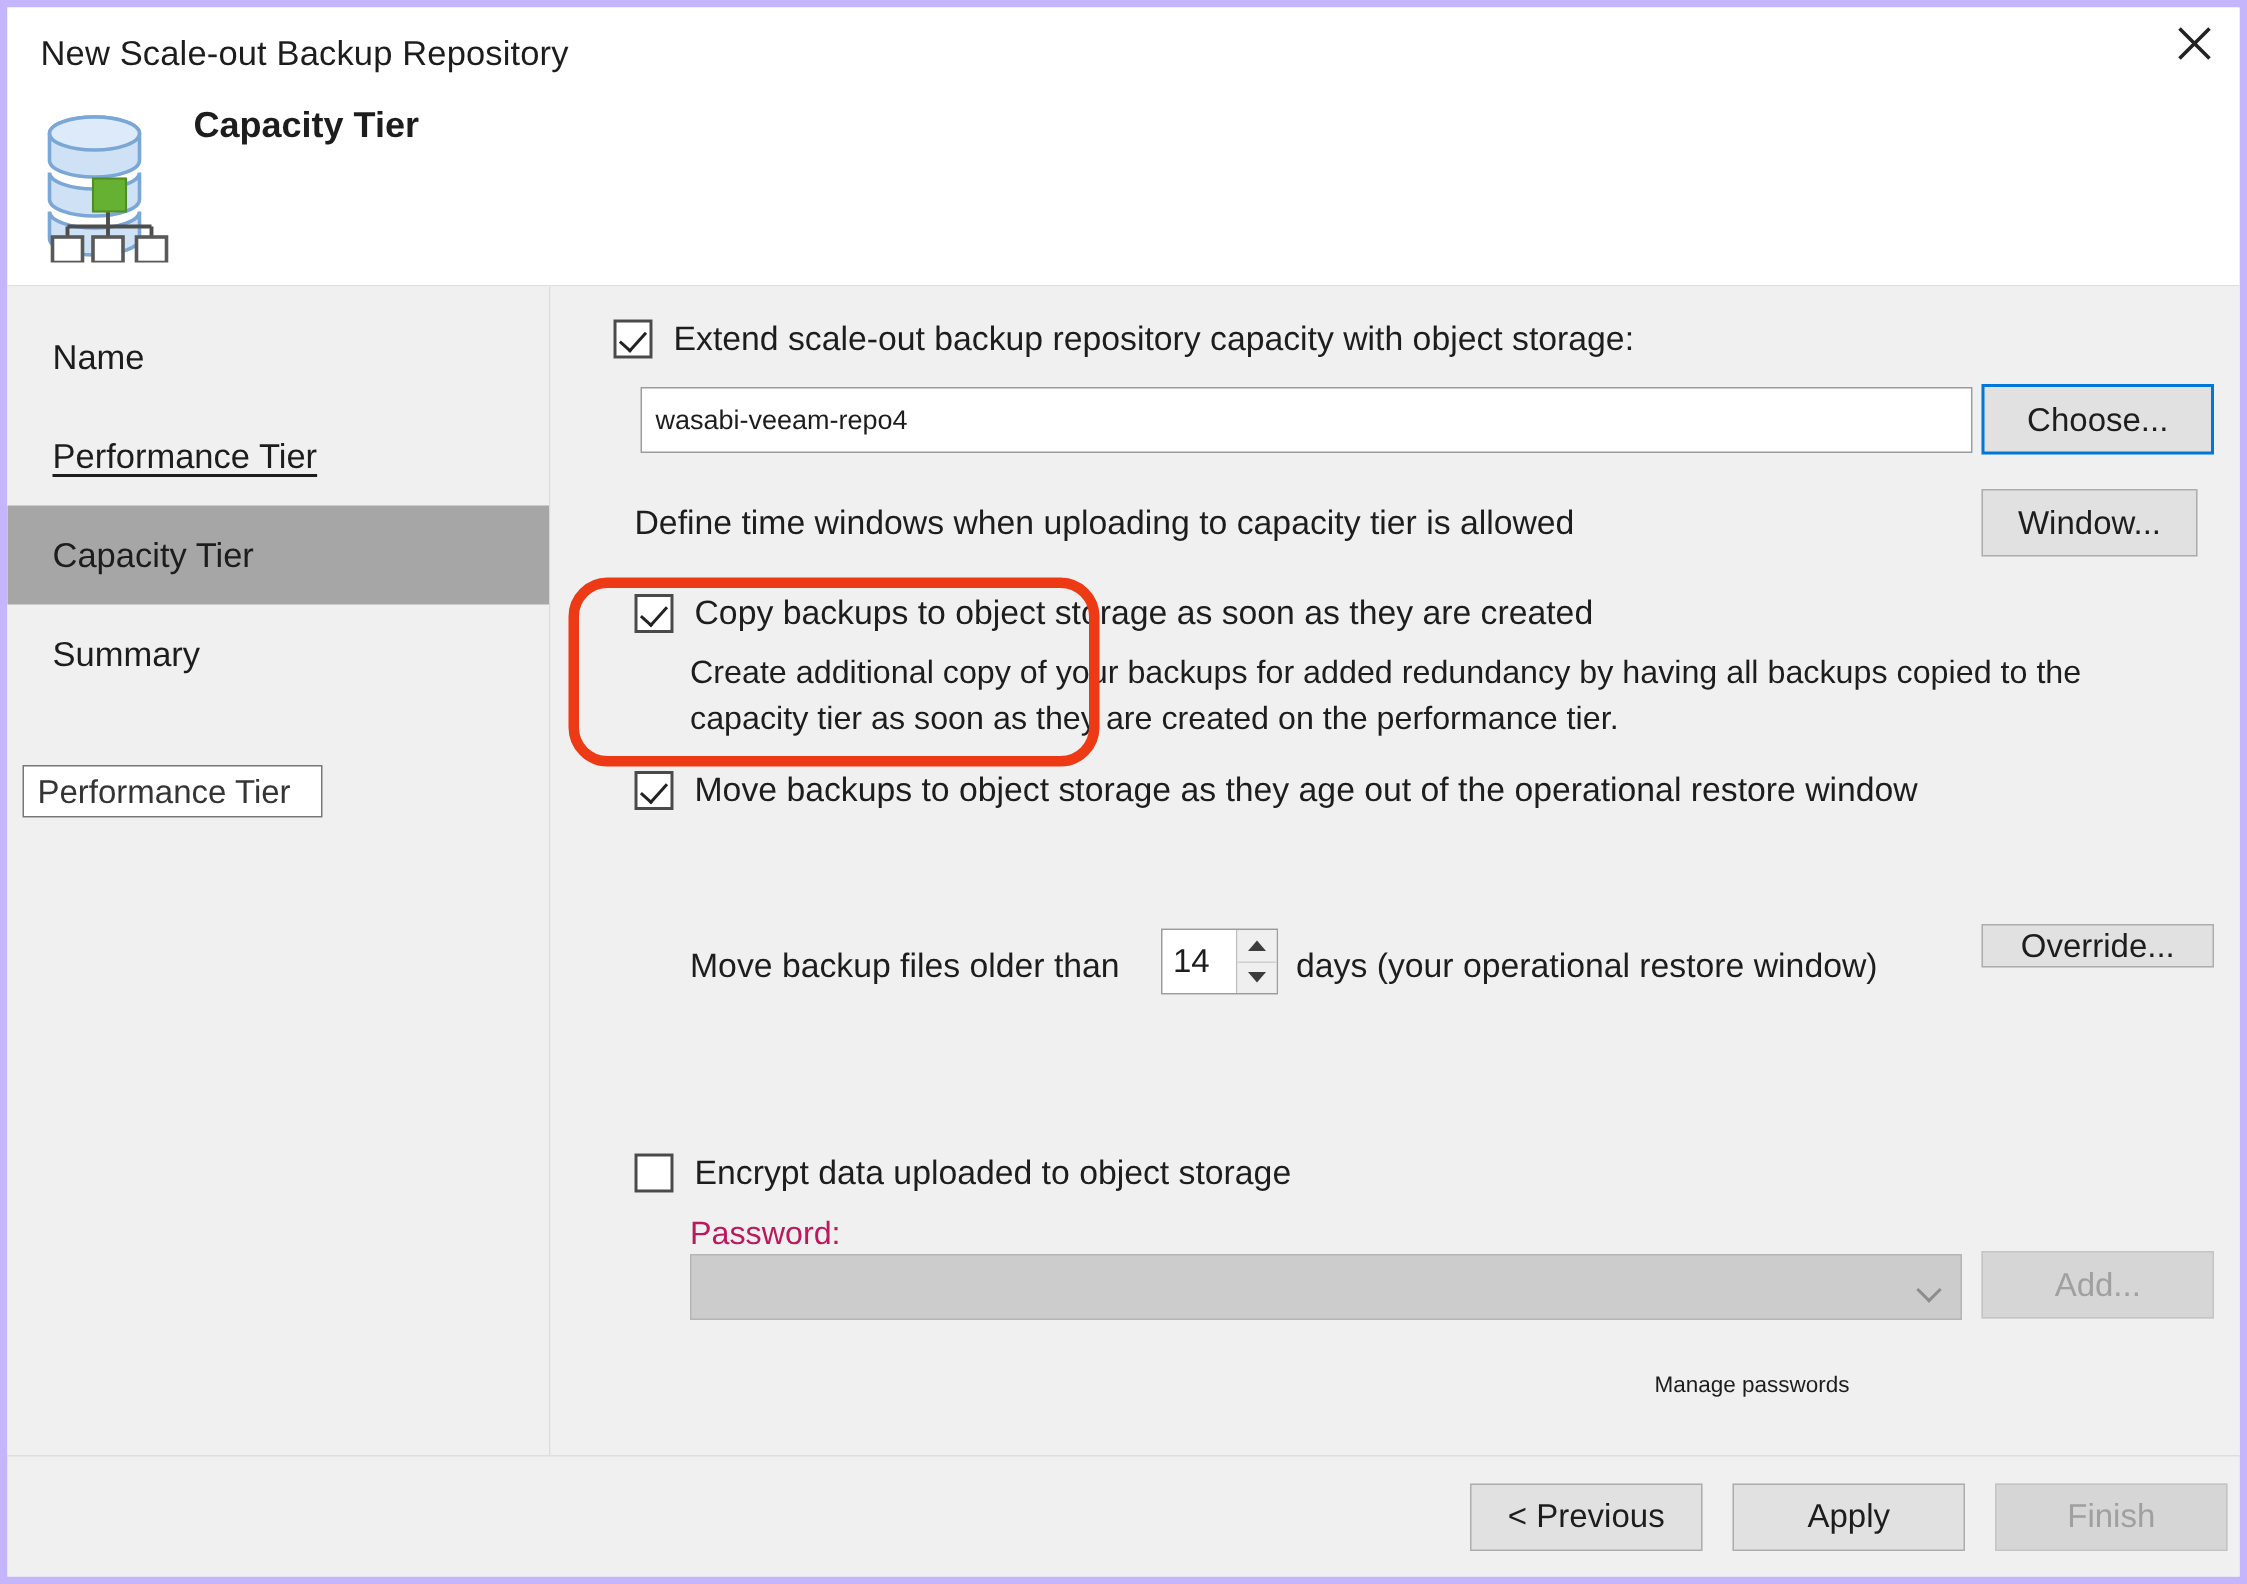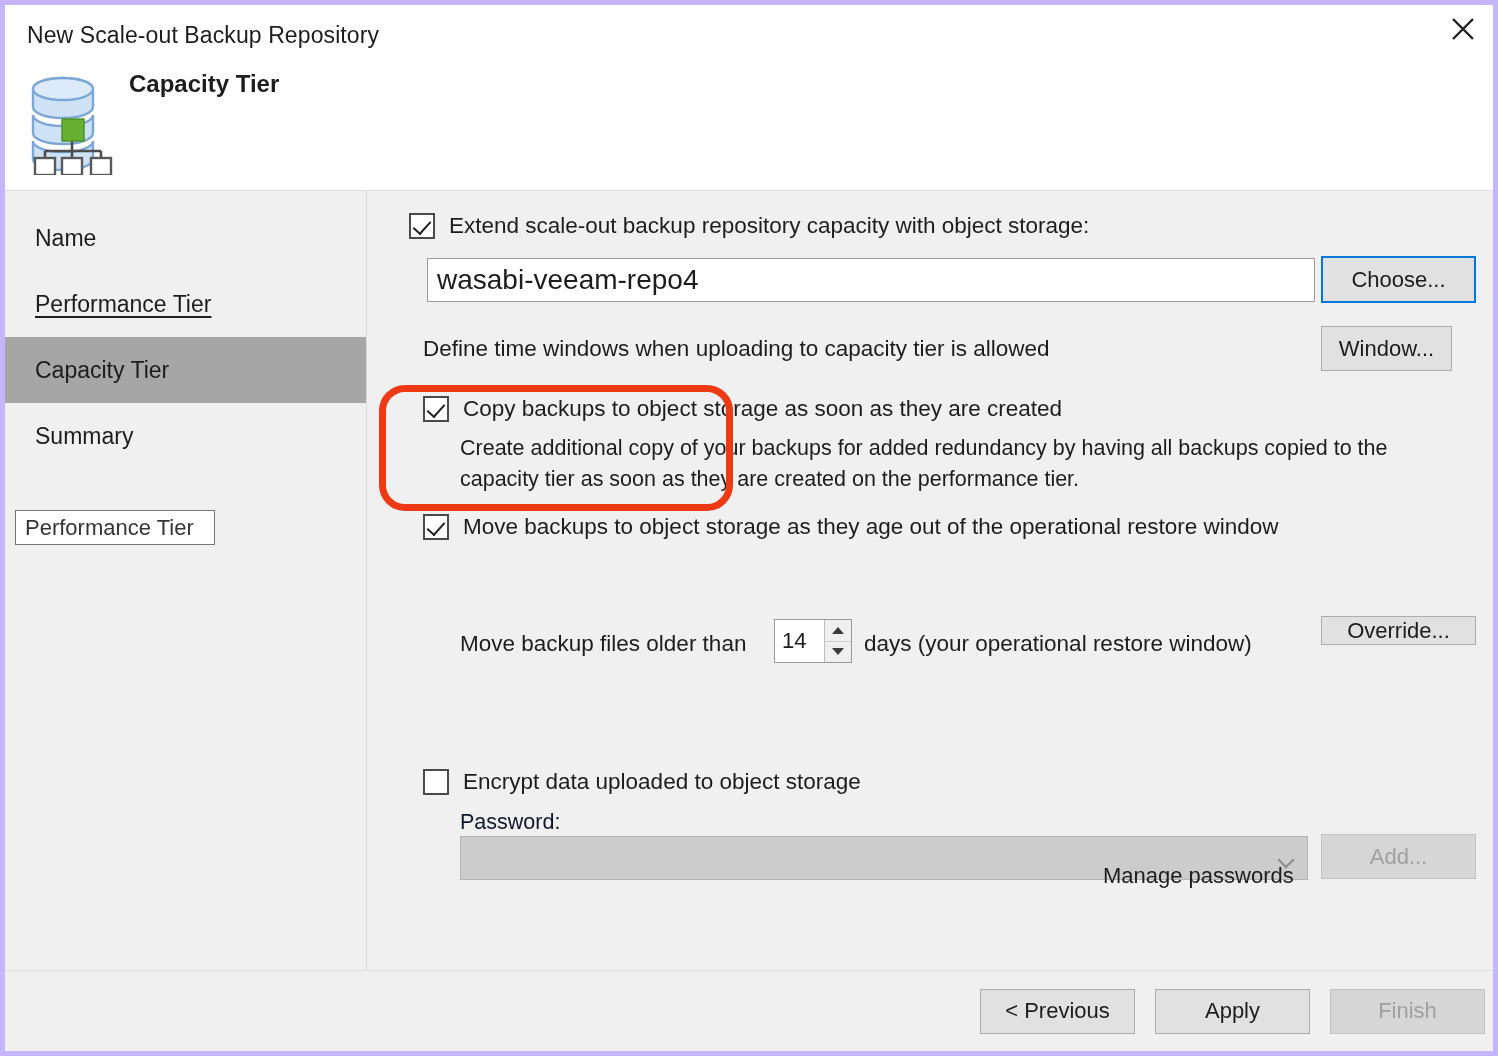--- a/index.html
+++ b/index.html
@@ -202,21 +202,21 @@
 
   
   .txtbox {
     height: 44px;
     background: #ffffff;
     border: 1px solid #9b9b9b;
     box-sizing: border-box;
     display: flex;
     align-items: center;
     padding-left: 9px;
-    font-size: 28px;
+    font-size: 18px;
     color: #1d1d1d;
     text-align: center;
   }
 
   
   .btn {
     background: #e1e1e1;
     border: 1px solid #adadad;
     box-sizing: border-box;
     font-size: 22px;
@@ -303,21 +303,21 @@
   .chev::before {
     content: "";
     position: absolute;
     left: 2px; top: 0;
     width: 10px; height: 10px;
     border: solid #8d8d8d;
     border-width: 0 2.5px 2.5px 0;
     transform: rotate(45deg);
   }
 
-  .muted { color: #0f172a; }
+  .muted { color: #be185d; }
 
   
   .footer {
     flex: 0 0 81px;
     background: #f0f0f0;
     border-top: 1px solid #dedede;
     display: flex;
     align-items: center;
     justify-content: flex-end;
     padding-right: 8px;
@@ -413,21 +413,21 @@
         <div class="cb checked"></div>
         <div class="lbl-main">Extend scale-out backup repository capacity with object storage:</div>
       </div>
 
       <div class="txtbox" style="position:absolute; left:60px; top:67px; width:888px;">
         <span>wasabi-veeam-repo4</span>
       </div>
       <div class="btn focused" style="position:absolute; left:954px; top:65px; width:155px; height:47px;">Choose...</div>
 
       <div style="position:absolute; left:56px; top:145px; font-size:22.5px;">Define time windows when uploading to capacity tier is allowed</div>
-      <div class="btn" style="position:absolute; left:954px; top:135px; width:131px; height:45px;">Window...</div>
+      <div class="btn" style="position:absolute; left:954px; top:135px; width:144px; height:45px;">Window...</div>
 
       <div class="row" style="position:absolute; left:56px; top:205px;">
         <div class="cb checked"></div>
         <div class="lbl-main">Copy backups to object storage as soon as they are created</div>
       </div>
       <div class="desc" style="position:absolute; left:93px; top:242px; width:1010px;">Create additional copy of your backups for added redundancy by having all backups copied to the capacity tier as soon as they are created on the performance tier.</div>
 
       <div class="row" style="position:absolute; left:56px; top:323px;">
         <div class="cb checked"></div>
         <div class="lbl-main">Move backups to object storage as they age out of the operational restore window</div>
@@ -451,21 +451,21 @@
       <div class="row" style="position:absolute; left:56px; top:578px;">
         <div class="cb"></div>
         <div class="lbl-main">Encrypt data uploaded to object storage</div>
       </div>
       <div class="desc muted" style="position:absolute; left:93px; top:616px;">Password:</div>
       <div class="combo" style="position:absolute; left:93px; top:645px; width:848px;">
         <span></span>
         <span class="chev"></span>
       </div>
       <div class="btn disabled" style="position:absolute; left:954px; top:643px; width:155px; height:45px;">Add...</div>
-      <div style="position:absolute; left:736px; top:672px; font-size:22px;">Manage passwords</div>
+      <div style="position:absolute; left:736px; top:724px; font-size:15px;">Manage passwords</div>
 
     </div>
 
     <div class="annotation"></div>
   </div>
 
   <div class="footer">
     <div class="btn">&lt; Previous</div>
     <div class="btn">Apply</div>
     <div class="btn disabled">Finish</div>

